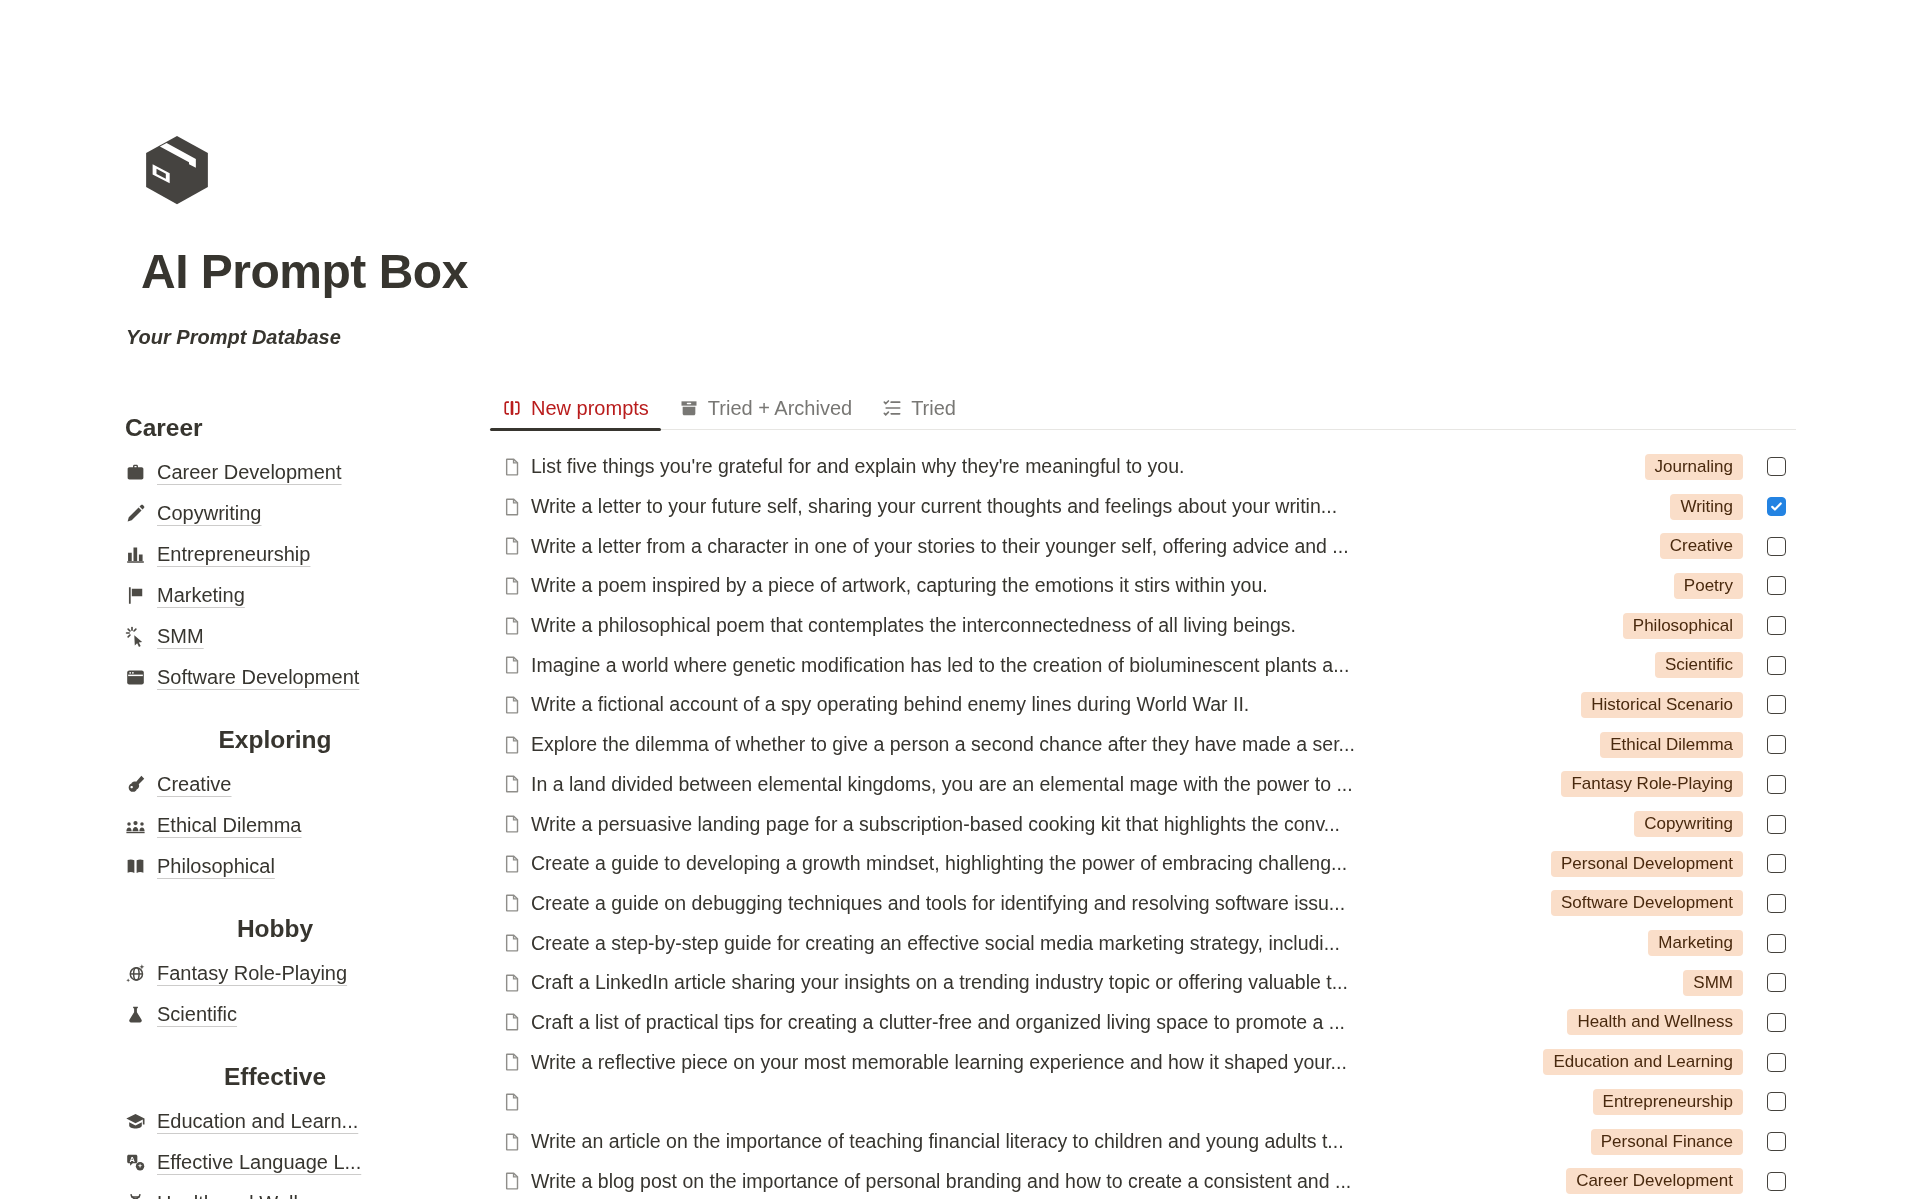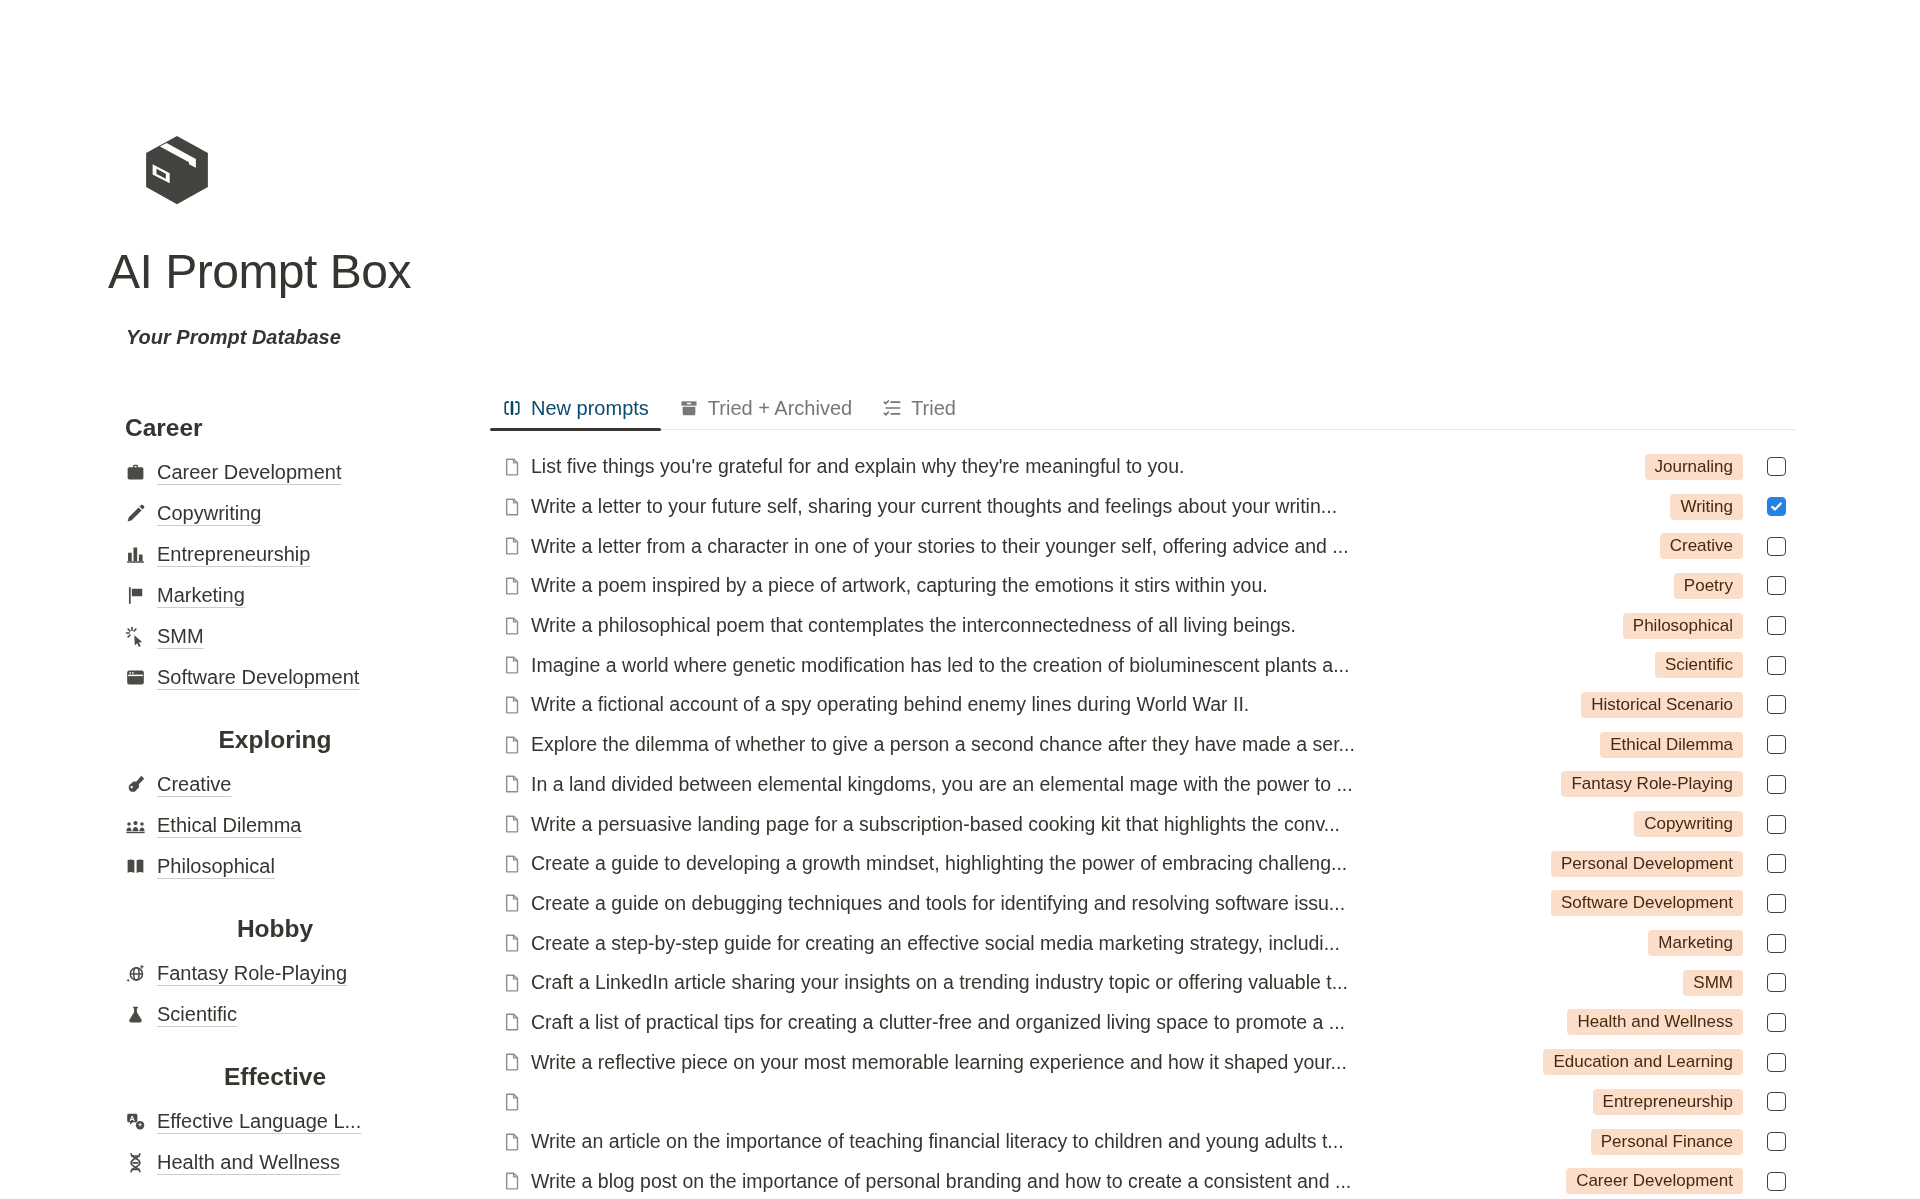--- a/index.html
+++ b/index.html
@@ -3,38 +3,38 @@
 <meta charset="utf-8">
 <style>
   html,body{margin:0;padding:0;}
   body{
     width:1920px;height:1199px;overflow:hidden;background:#ffffff;
     font-family:"Liberation Sans","DejaVu Sans",sans-serif;color:#37352F;
     position:relative;
   }
   
   .logo{position:absolute;left:138px;top:131px;width:78px;height:78px;color:#454340;}
-  .page-title{position:absolute;left:108px;top:244px;font-size:48px;font-weight:400;letter-spacing:-0.5px;color:#37352F;}
+  .page-title{position:absolute;left:141px;top:244px;font-size:48px;font-weight:700;letter-spacing:-0.5px;color:#37352F;}
   .page-subtitle{position:absolute;left:126px;top:326px;font-size:20px;font-weight:700;font-style:italic;color:#37352F;}
   
   .sidebar{position:absolute;left:125px;top:404px;width:300px;}
   .s-heading{font-size:24.5px;font-weight:700;height:32px;line-height:32px;margin-bottom:8px;color:#37352F;margin-top:8px;}
   .s-section + .s-section .s-heading{margin-top:26px;text-align:center;}
   .s-item{display:flex;align-items:center;height:41px;gap:11px;cursor:pointer;}
   .s-icon{width:21px;height:21px;flex:0 0 21px;color:#4c4a45;display:flex;align-items:center;justify-content:center;}
   .s-icon svg{width:21px;height:21px;display:block;}
   .s-label{font-size:20px;color:#37352F;text-decoration:underline;text-decoration-color:rgba(55,53,47,0.25);text-decoration-thickness:1px;text-underline-offset:5px;white-space:nowrap;}
   
   .main{position:absolute;left:502px;top:387px;width:1294px;}
   .tabs{display:flex;align-items:center;gap:30px;height:42px;border-bottom:1px solid #E7E6E3;}
   .tab{display:flex;align-items:center;gap:9px;height:42px;position:relative;cursor:pointer;color:#787774;}
   .tab .t-icon{width:20px;height:20px;display:flex;color:inherit;}
   .tab .t-icon svg{width:20px;height:20px;display:block;}
   .tab .t-label{font-size:20px;font-weight:500;white-space:nowrap;color:inherit;}
-  .tab.active{color:#0c4a6e;}
+  .tab.active{color:#b91c1c;}
   .tab.active::after{content:"";position:absolute;left:-12px;right:-12px;bottom:-1.5px;height:3px;background:#37352F;border-radius:2px;}
   .rows{margin-top:17px;}
   .row{display:flex;align-items:center;height:39.7px;padding-right:10px;}
   .f-icon{width:20px;height:20px;flex:0 0 20px;color:#8F8E8A;margin-right:9px;display:flex;}
   .f-icon svg{width:20px;height:20px;display:block;}
   .r-text{font-size:19.5px;color:#37352F;white-space:nowrap;overflow:hidden;text-decoration:underline;text-decoration-color:rgba(55,53,47,0.22);text-decoration-thickness:1px;text-underline-offset:6px;cursor:pointer;}
   .r-right{margin-left:auto;display:flex;align-items:center;gap:24px;flex:0 0 auto;}
   .r-tag{background:#FADEC9;color:#49290E;font-size:17px;line-height:26px;height:26px;padding:0 10px;border-radius:4px;white-space:nowrap;}
   .r-check{width:19px;height:19px;border:1.8px solid #45423d;border-radius:4px;box-sizing:border-box;background:#fff;display:flex;align-items:center;justify-content:center;cursor:pointer;}
   .r-check.checked{border-color:#2383E2;background:#2383E2;}
@@ -191,20 +191,28 @@
             </svg>
           </span>
     <span class="s-label">Scientific</span>
   </div>
 </div>
   </div>
 
   <div class="s-section">
     <div class="s-heading">Effective</div>
     <div class="s-items">
+  <div class="s-item">
+    <span class="s-icon">
+            <svg viewBox="0 0 24 24" fill="currentColor">
+              <path d="M12 3.5L1.5 8.7 12 13.9l8.4-4.2v5.6h1.9V8.7L12 3.5zM4.8 12.9v3.9c0 1.7 3.2 3.2 7.2 3.2s7.2-1.5 7.2-3.2v-3.9L12 16.5l-7.2-3.6z"></path>
+            </svg>
+          </span>
+    <span class="s-label">Education and Learn...</span>
+  </div>
 
   <div class="s-item">
     <span class="s-icon">
             <svg viewBox="0 0 24 24">
               <path fill="currentColor" d="M2.5 3h9.8c1 0 1.8.8 1.8 1.8v6.2c0 1-.8 1.8-1.8 1.8H8.9l-3.1 3v-3H4.3c-1 0-1.8-.8-1.8-1.8V4.8C2.5 3.8 3.3 3 4.3 3z"></path>
               <text x="5.2" y="11.2" font-size="8.5" font-weight="bold" fill="#fff" font-family="Liberation Sans, sans-serif">A</text>
               <circle cx="17.2" cy="16.2" r="4.8" fill="currentColor"></circle>
               <path fill="#fff" d="M17.2 12.9l.7 2.1 2.1.7-2.1.7-.7 2.1-.7-2.1-2.1-.7 2.1-.7z"></path>
             </svg>
           </span>

